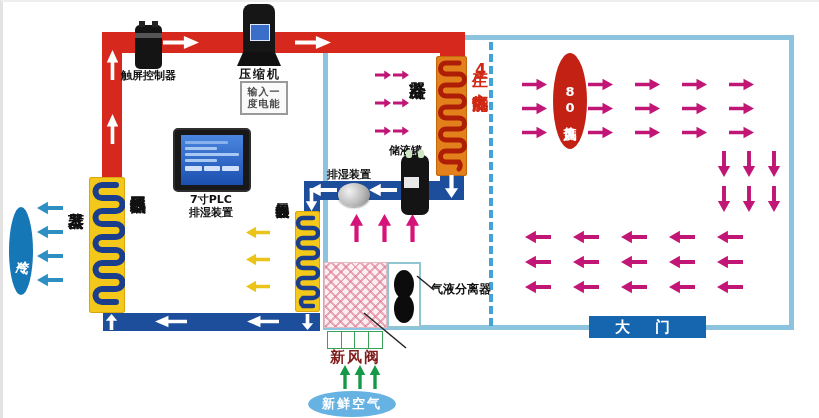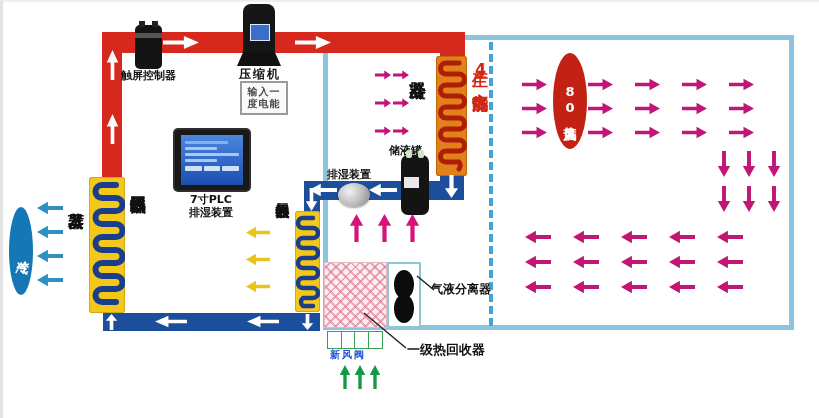--- a/index.html
+++ b/index.html
@@ -70,20 +70,23 @@
   .arrowbox{position:absolute;z-index:5;}
   .arrowbox svg{display:block;}
 </style>
 </head>
 <body>
 
 <div id="canvas">
 
   <div class="abs" id="room-box"></div>
   <div class="abs" id="room-divider"></div>
+  <div class="abs" id="door">
+      <span>大 门</span>
+    </div>
 
   <div class="abs pipe-red" style="left:99px;top:30px;width:363px;height:21px;"></div>
   <div class="abs pipe-red" style="left:99px;top:30px;width:20px;height:146px;"></div>
   <div class="abs pipe-red" style="left:437px;top:30px;width:25px;height:27px;"></div>
 
   <div class="abs pipe-blue" style="left:437px;top:172px;width:24px;height:26px;"></div>
   <div class="abs pipe-blue" style="left:301px;top:179px;width:137px;height:19px;"></div>
   <div class="abs pipe-blue" style="left:301px;top:179px;width:16px;height:33px;"></div>
   <div class="abs pipe-blue" style="left:100px;top:311px;width:217px;height:18px;"></div>
 
@@ -148,29 +151,31 @@
 
   <div class="abs lbl" style="left:324px;top:165px;font-size:11px;z-index:6;">排湿装置</div>
   <div class="abs" id="valve-body"></div>
 
   <div class="abs" id="primary-block"></div>
   <div class="abs" id="dehum-box">
     <span class="fan" style="top:6px;"></span>
     <span class="fan" style="top:30px;"></span>
   </div>
   <div class="abs lbl" style="left:428px;top:279px;font-size:12px;z-index:6;">气液分离器</div>
-  <div class="abs lbl" style="left:404px;top:339px;font-size:13px;z-index:6;">一级热回收器</div>
 
   <div class="abs" id="grille">
       <i></i>
       <i></i>
       <i></i>
       <i></i>
     </div>
-  <div class="abs" style="left:327px;top:346px;font-size:10px;font-weight:bold;color:#1d4ed8;z-index:5;letter-spacing:2px;">新风阀</div>
+  <div class="abs" style="left:327px;top:346px;font-size:15px;font-weight:bold;color:#7f1d1d;z-index:5;letter-spacing:2px;">新风阀</div>
+  <div class="abs ellipse" id="fresh-ellipse">
+      <span>新鲜空气</span>
+    </div>
 
   <div class="abs ellipse" id="cold-ellipse">
       <span class="vtext">冷气</span>
     </div>
   <div class="abs lbl vtext" style="left:62px;top:198px;height:90px;font-size:16px;z-index:5;">蒸发器</div>
   <div class="abs lbl vtext" style="left:124px;top:182px;height:132px;font-size:16px;z-index:5;">三级热回收器</div>
   <div class="abs lbl vtext" style="left:271px;top:191px;height:120px;font-size:14px;z-index:5;">二级热回收器</div>
 
   <div class="abs lbl vtext" style="left:404px;top:66px;height:64px;font-size:17px;z-index:5;">冷凝器</div>
   <div class="abs vtext" id="heat-text">产生4度电热能</div>

